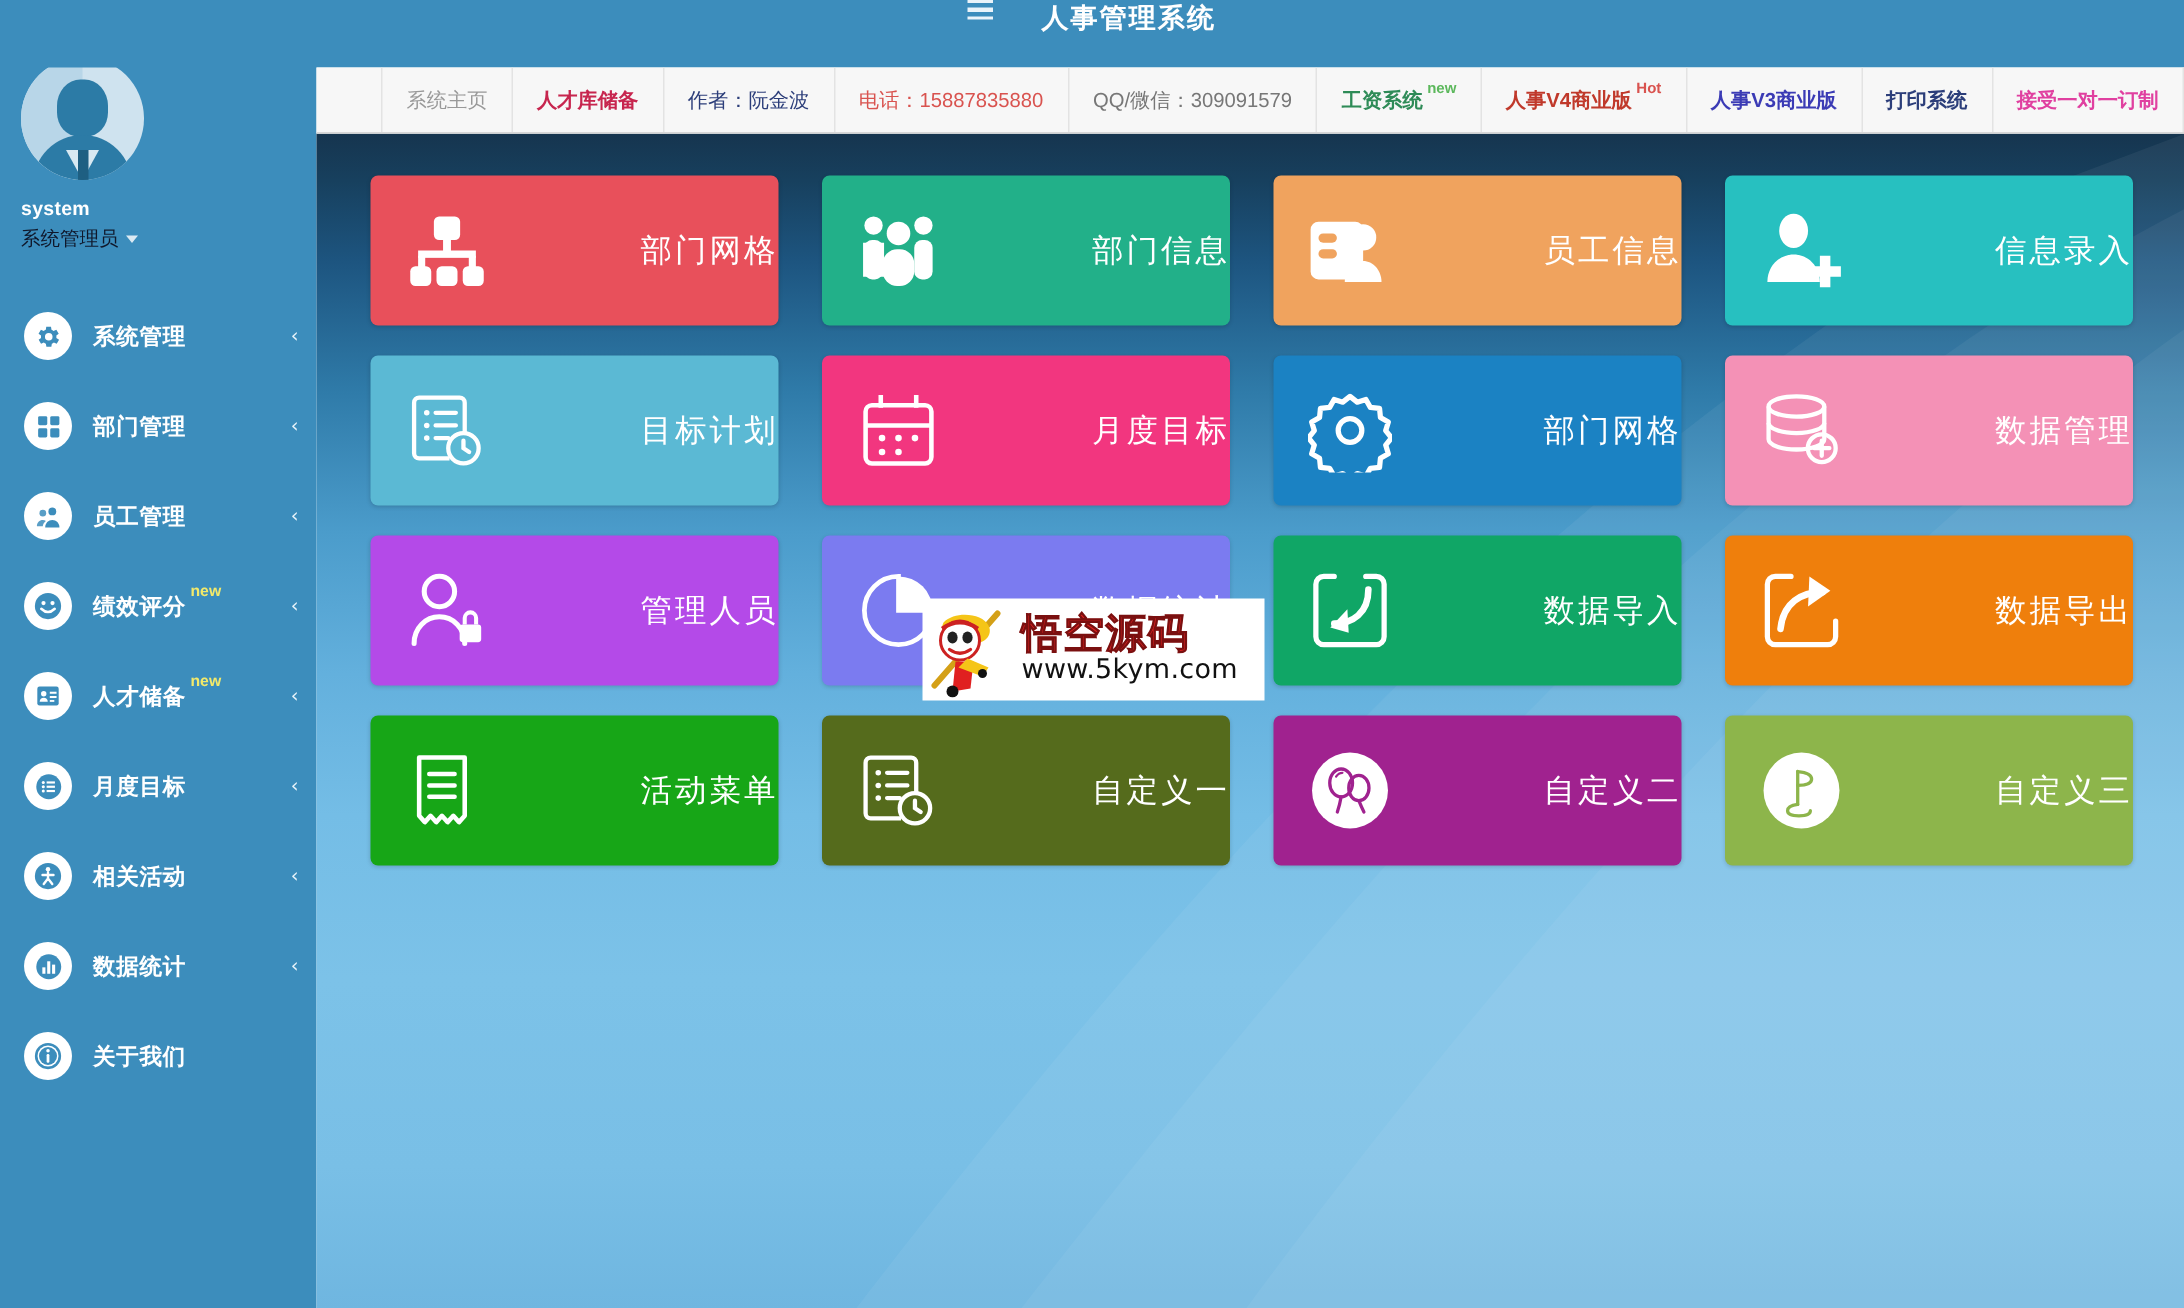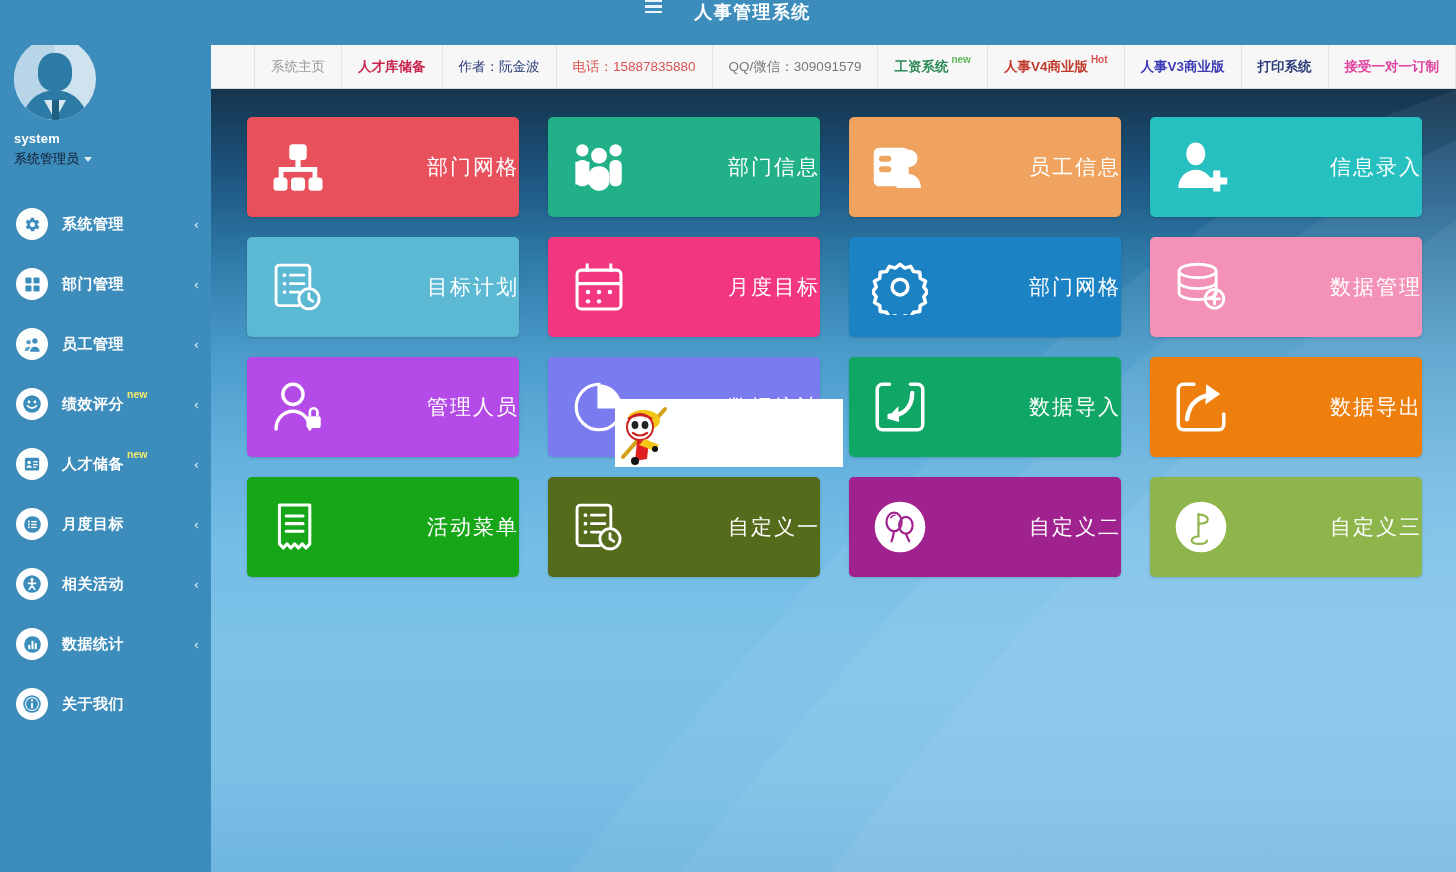--- a/index.html
+++ b/index.html
@@ -576,16 +576,20 @@
           <ellipse cx="20" cy="24" rx="3.4" ry="4" fill="#222222"></ellipse>
           <ellipse cx="30" cy="24" rx="3.4" ry="4" fill="#222222"></ellipse>
           <path d="M18 32 Q25 37 32 32" stroke="#cc2222" stroke-width="2.2" fill="none" stroke-linecap="round"></path>
           <path d="M13 18 Q25 10 37 18" stroke="#cc2222" stroke-width="2.6" fill="none"></path>
           <path d="M22 40 L20 60 L32 58 L34 40 Z" fill="#e02020"></path>
           <path d="M24 44 L40 50 L44 44 L30 38 Z" fill="#f5c518"></path>
           <circle cx="20" cy="60" r="4" fill="#111111"></circle>
           <circle cx="40" cy="48" r="3" fill="#111111"></circle>
         </svg>
       </div>
+      <div class="wm-text">
+        <div class="wm-cn">悟空源码</div>
+        <div class="wm-url">www.5kym.com</div>
+      </div>
     </div>
   </div>
 
 </div>
 
 </body></html>

